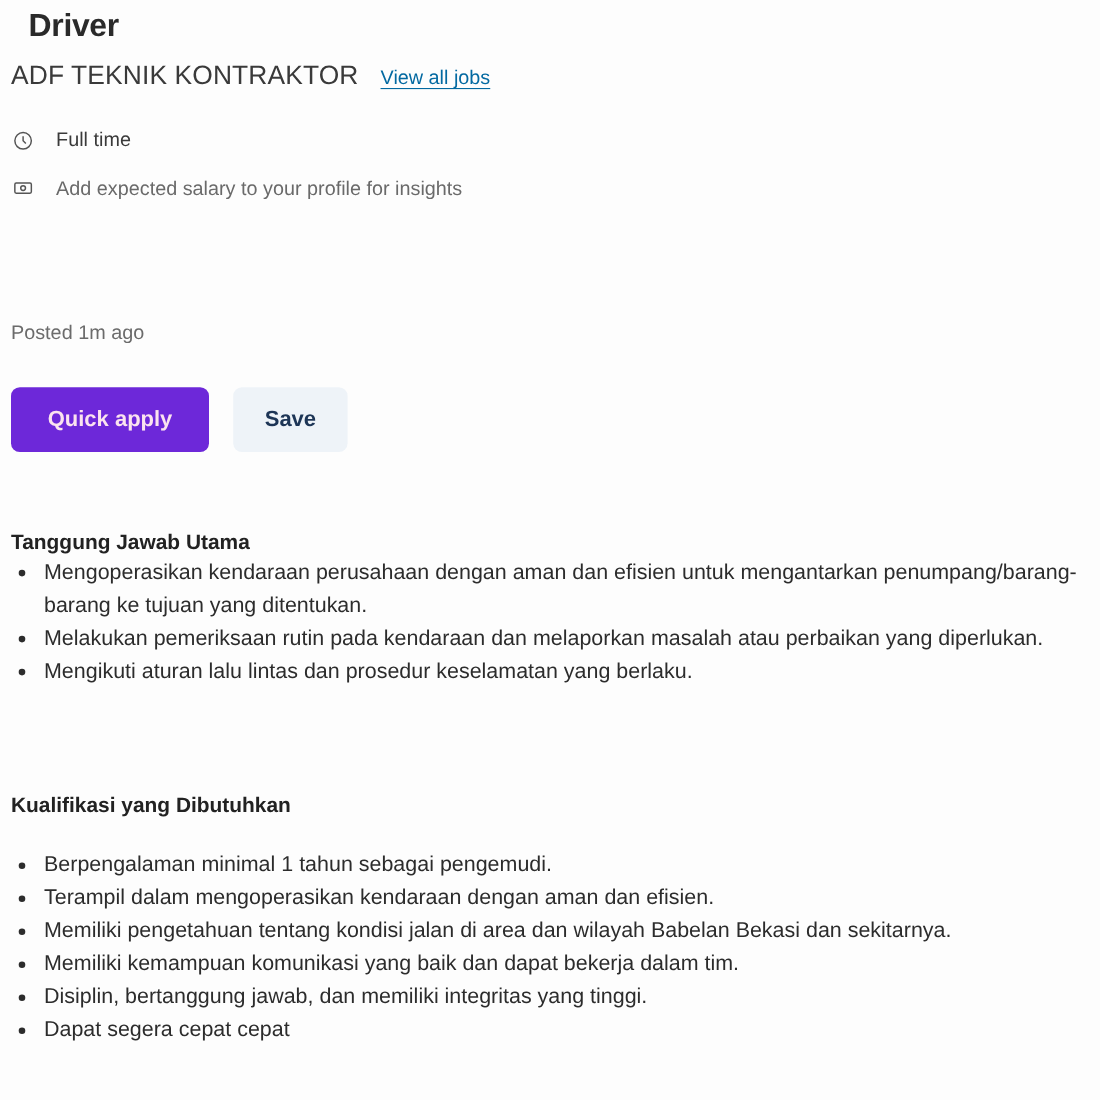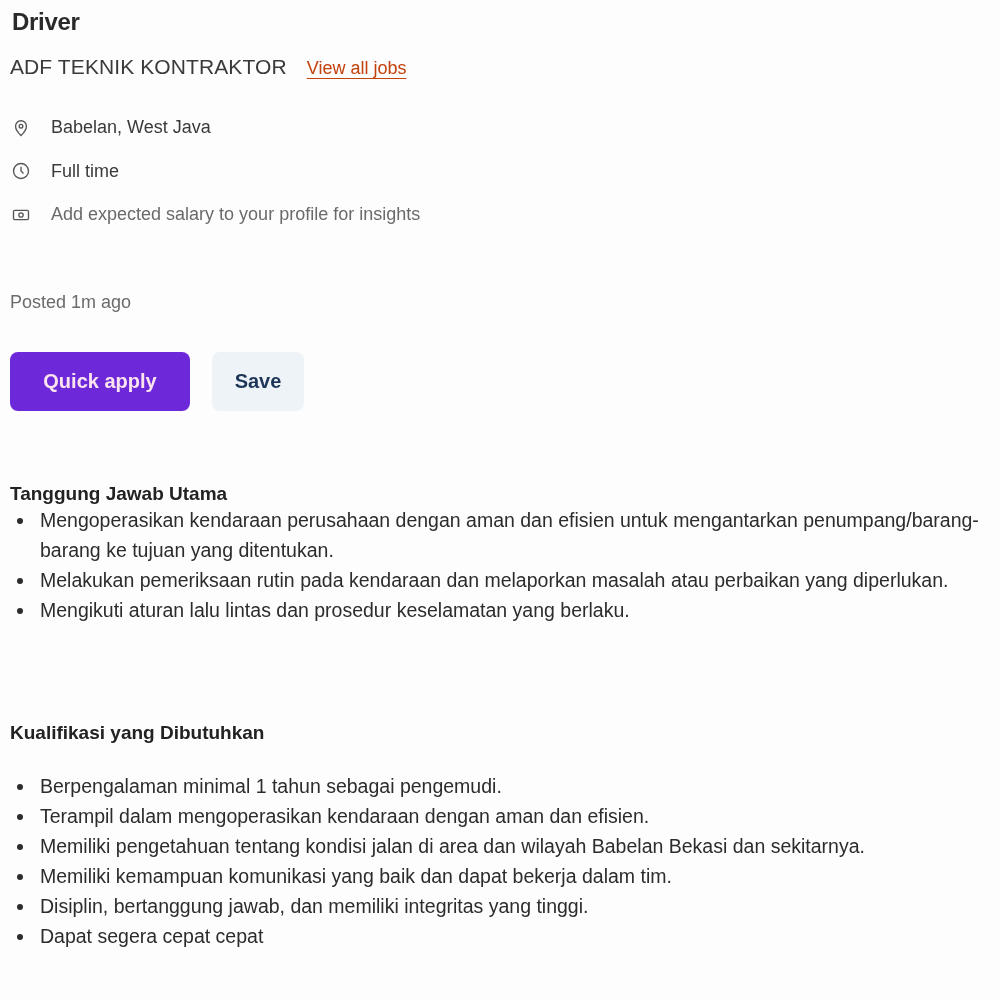--- a/index.html
+++ b/index.html
@@ -5,30 +5,30 @@
     * { box-sizing: border-box; margin: 0; padding: 0; }
     html, body {
       width: 1000px; height: 1000px; overflow: hidden;
       background: #fdfdfd;
       font-family: "Liberation Sans", "DejaVu Sans", sans-serif;
       color: #2e3849;
     }
     .page { position: relative; width: 1000px; height: 1000px; padding-left: 10px; }
 
     .job-title {
-      position: absolute; left: 12px; top: 8px;
-      font-size: 24px; font-weight: 700; color: #2a2a2a; letter-spacing: -0.3px;
+      position: absolute; left: 26px; top: 8px;
+      font-size: 29px; font-weight: 700; color: #2a2a2a; letter-spacing: -0.3px;
     }
     .company-row {
       position: absolute; left: 10px; top: 55px;
       display: flex; align-items: baseline; gap: 20px;
     }
-    .company-name { font-size: 21px; color: #3a3a3a; letter-spacing: 0.1px; }
+    .company-name { font-size: 24px; color: #3a3a3a; letter-spacing: 0.1px; }
     .view-all-link {
-      font-size: 18px; color: #c2410c; text-decoration: underline;
+      font-size: 18px; color: #0369a1; text-decoration: underline;
       text-underline-offset: 4px; cursor: pointer;
     }
 
     .meta-list { position: absolute; left: 10px; top: 106px; }
     .meta-item {
       display: flex; align-items: center; height: 43.5px;
     }
     .meta-icon {
       width: 22px; height: 22px; margin-right: 19px;
       display: flex; align-items: center; justify-content: center;
@@ -45,21 +45,21 @@
     .btn-row { position: absolute; left: 10px; top: 352px; display: flex; gap: 22px; }
     .btn-apply {
       width: 180px; height: 59px; border-radius: 8px;
       background: #6d28d9; color: #fbe3ef;
       font-size: 20px; font-weight: 700;
       display: flex; align-items: center; justify-content: center;
       border: none; cursor: pointer;
       font-family: "Liberation Sans", sans-serif;
     }
     .btn-save {
-      width: 92px; height: 59px; border-radius: 8px;
+      width: 104px; height: 59px; border-radius: 8px;
       background: #eef3f8; color: #1d3556;
       font-size: 20px; font-weight: 700;
       display: flex; align-items: center; justify-content: center;
       border: none; cursor: pointer;
       font-family: "Liberation Sans", sans-serif;
     }
 
     .section-heading {
       position: absolute; left: 10px;
       font-size: 19px; font-weight: 700; color: #222;
@@ -80,29 +80,20 @@
 <div class="page">
 
   <h1 class="job-title">Driver</h1>
 
   <div class="company-row">
     <span class="company-name">ADF TEKNIK KONTRAKTOR</span>
     <a class="view-all-link">View all jobs</a>
   </div>
 
   <div class="meta-list">
-    <div class="meta-item">
-      <span class="meta-icon">
-        <svg viewBox="0 0 24 24">
-            <path d="M12 21s-6.5-6.2-6.5-11.2A6.5 6.5 0 0 1 18.5 9.8C18.5 14.8 12 21 12 21z"></path>
-            <circle cx="12" cy="9.8" r="2.2"></circle>
-          </svg>
-      </span>
-      <span class="meta-text">Babelan, West Java</span>
-    </div>
     <div class="meta-item">
       <span class="meta-icon">
         <svg viewBox="0 0 24 24">
             <circle cx="12" cy="12" r="9"></circle>
             <path d="M12 7v5l3 3"></path>
           </svg>
       </span>
       <span class="meta-text">Full time</span>
     </div>
     <div class="meta-item">

